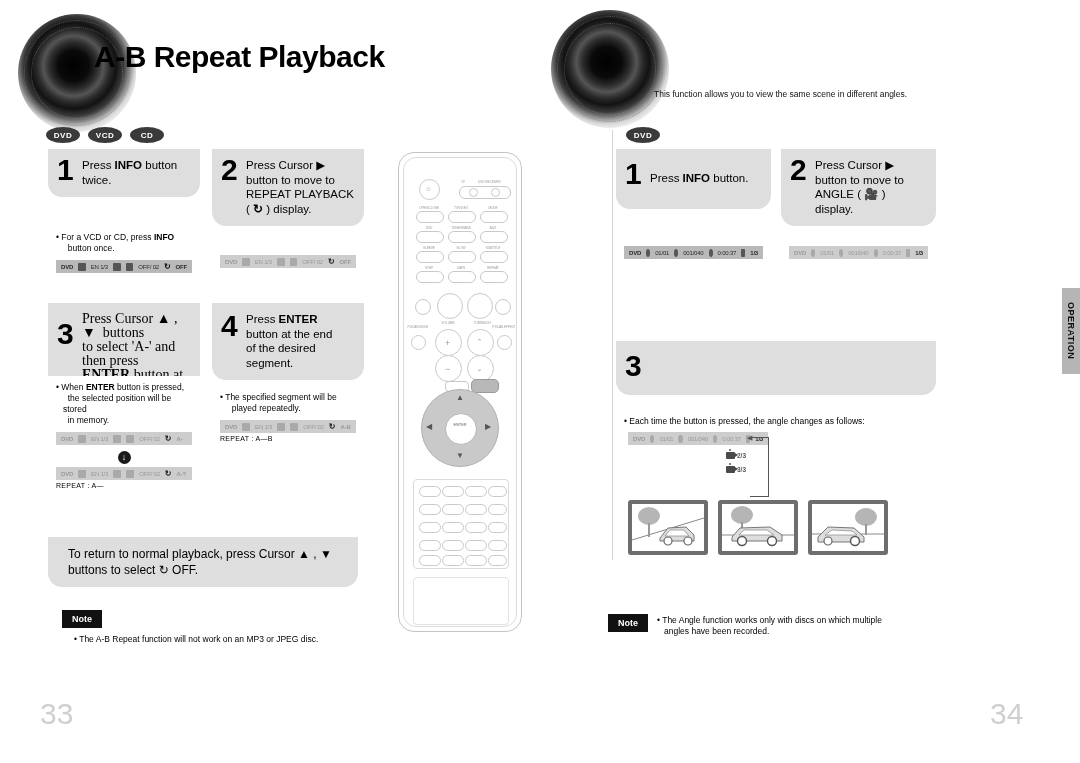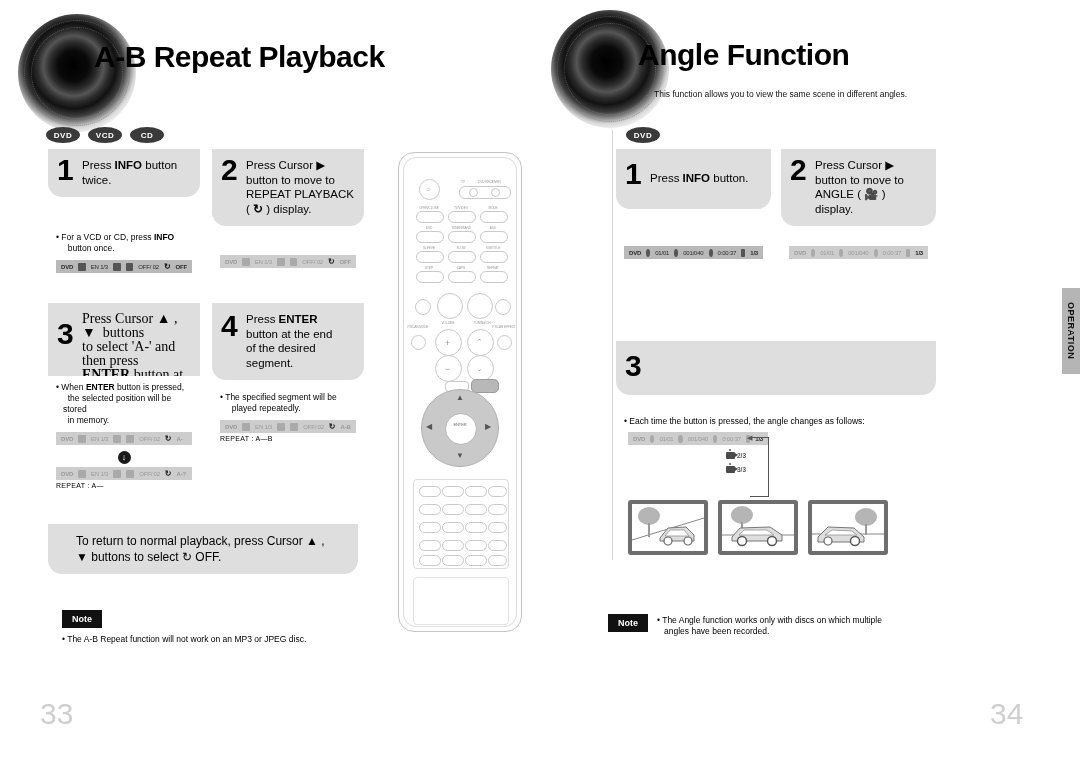--- a/index.html
+++ b/index.html
@@ -60,21 +60,21 @@
   .osd.dim .rep{color:#222;}
   .osd .lbl{font-weight:bold;font-size:6px;}
   .repeat-line{font-size:7px;margin-top:2px;letter-spacing:.3px;}
 
   .down-arrow{text-align:center;font-size:12px;line-height:14px;margin:4px 0 3px 0;}
   .down-arrow span{display:inline-block;width:13px;height:13px;border-radius:50%;
     background:#1a1a1a;color:#fff;font-size:9px;line-height:13px;}
 
   
   .callout{position:absolute;background:#dedede;border-radius:0 0 14px 14px;
-    padding:9px 28px;font-size:12px;line-height:16px;}
+    padding:9px 20px;font-size:12px;line-height:16px;margin-top:13px;}
 
   
   .note-tag{display:inline-block;background:#111;color:#fff;font-size:9px;
     font-weight:bold;padding:2px 8px;border:2px solid #111;}
   .note-txt{font-size:8.5px;line-height:11px;padding-left:7px;text-indent:-7px;}
 
   
   .pageno{position:absolute;bottom:32px;font-size:30px;color:#cfcfcf;}
 
   
@@ -220,21 +220,21 @@
       <span class="rep">↻</span>
       <span class="lbl">A-B</span>
     </div>
     <div class="repeat-line">REPEAT : A—B</div>
   </div>
 
   <div class="callout" style="left:48px;top:524px;width:310px;box-sizing:border-box;">To return to normal playback, press Cursor ▲ , ▼ buttons to select ↻ OFF.</div>
 
   <div style="position:absolute;left:62px;top:608px;">
     <div class="note-tag">Note</div>
-    <div class="note-txt" style="margin-top:6px;margin-left:0;">• The A-B Repeat function will not work on an MP3 or JPEG disc.</div>
+    <div class="note-txt" style="margin-top:6px;margin-left:12px;">• The A-B Repeat function will not work on an MP3 or JPEG disc.</div>
   </div>
 
   <div class="pageno" style="left:40px;">33</div>
 </div>
 
 <div class="remote">
   <div class="rm-inner"></div>
 
   <div class="rm-circ" style="left:20px;top:26px;width:19px;height:19px;"></div>
   <div class="rm-lbl" style="left:20px;top:33px;width:19px;font-size:5px;color:#b0b0b0;">⏻</div>
@@ -333,21 +333,20 @@
 
   <div style="position:absolute;left:14px;top:424px;width:94px;height:46px;border:1px solid #e2e2e2;border-radius:4px;"></div>
 </div>
 
 <div class="divider"></div>
 
 <div class="page page-right">
 
   <div class="speaker spk-r"></div>
 
-  <div class="title" style="left:98px;top:38px;">Angle Function</div>
   <div class="subtitle" style="left:102px;top:89px;">This function allows you to view the same scene in different angles.</div>
 
   <div class="badges" style="left:86px;top:127px;">
     <div class="badge">DVD</div>
   </div>
 
   <div class="step" style="left:76px;top:149px;width:155px;">
     <div class="step-head" style="padding-bottom:18px;">
       <div class="step-num" style="line-height:34px;">1</div>
       <div class="step-txt" style="padding-top:14px;">Press <b>INFO</b> button.</div>

